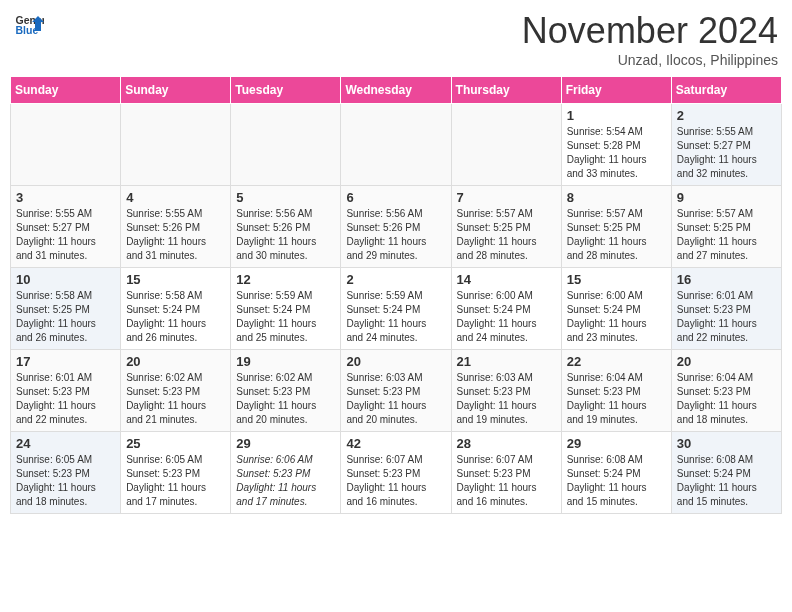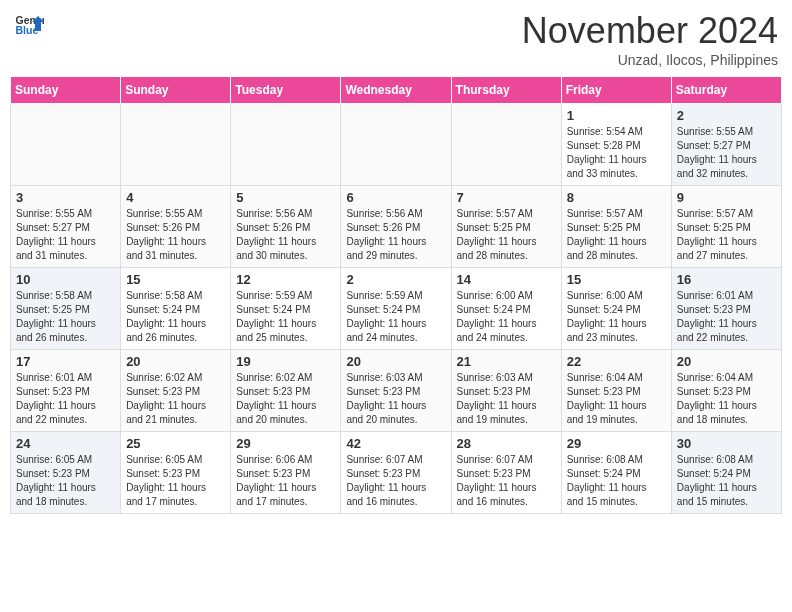--- a/index.html
+++ b/index.html
@@ -272,21 +272,21 @@
 Daylight: 11 hours and 18 minutes.</div>
         </td>
         <td>
           <span class="day-num">25</span>
           <div class="day-info" style="white-space: pre-line;">Sunrise: 6:05 AM
 Sunset: 5:23 PM
 Daylight: 11 hours and 17 minutes.</div>
         </td>
         <td>
           <span class="day-num">29</span>
-          <div class="day-info" style="white-space: pre-line;">Sunrise: 6:06 AM
+          <div class="day-info" style="white-space: pre-line; font-style: italic;">Sunrise: 6:06 AM
 Sunset: 5:23 PM
 Daylight: 11 hours and 17 minutes.</div>
         </td>
         <td>
           <span class="day-num">42</span>
           <div class="day-info" style="white-space: pre-line;">Sunrise: 6:07 AM
 Sunset: 5:23 PM
 Daylight: 11 hours and 16 minutes.</div>
         </td>
         <td>

